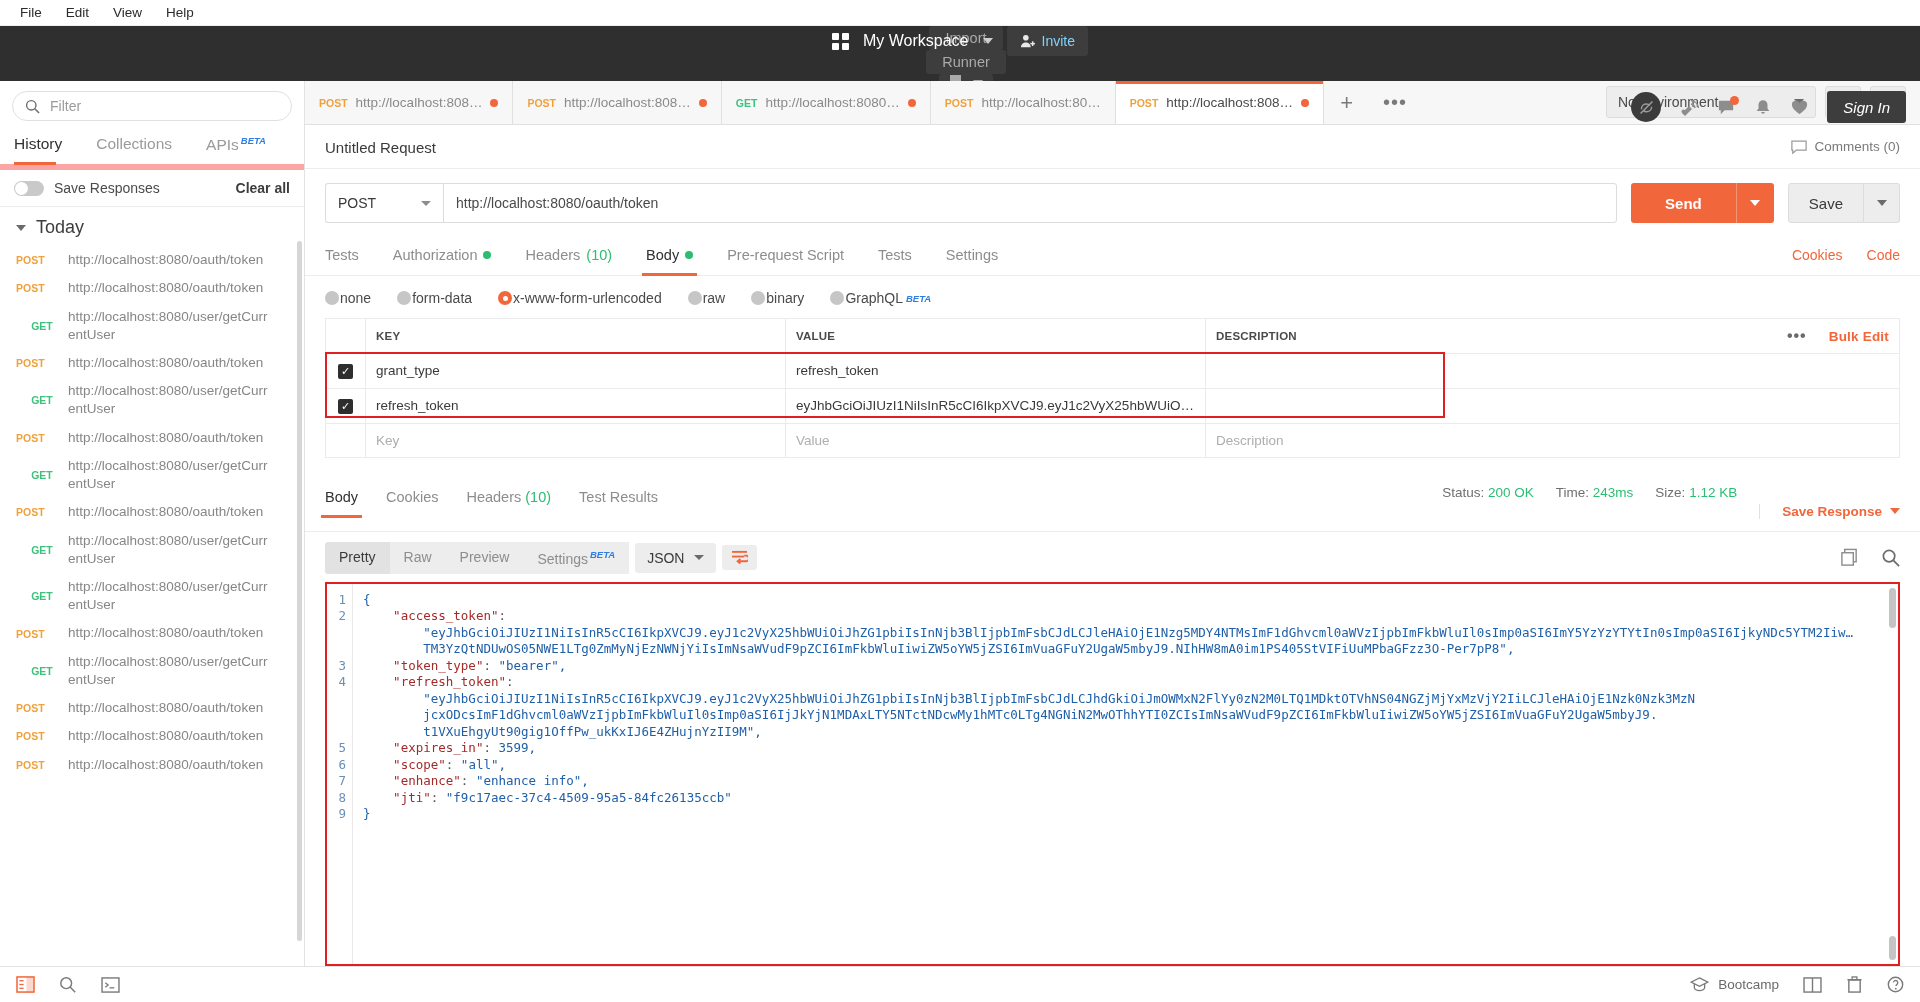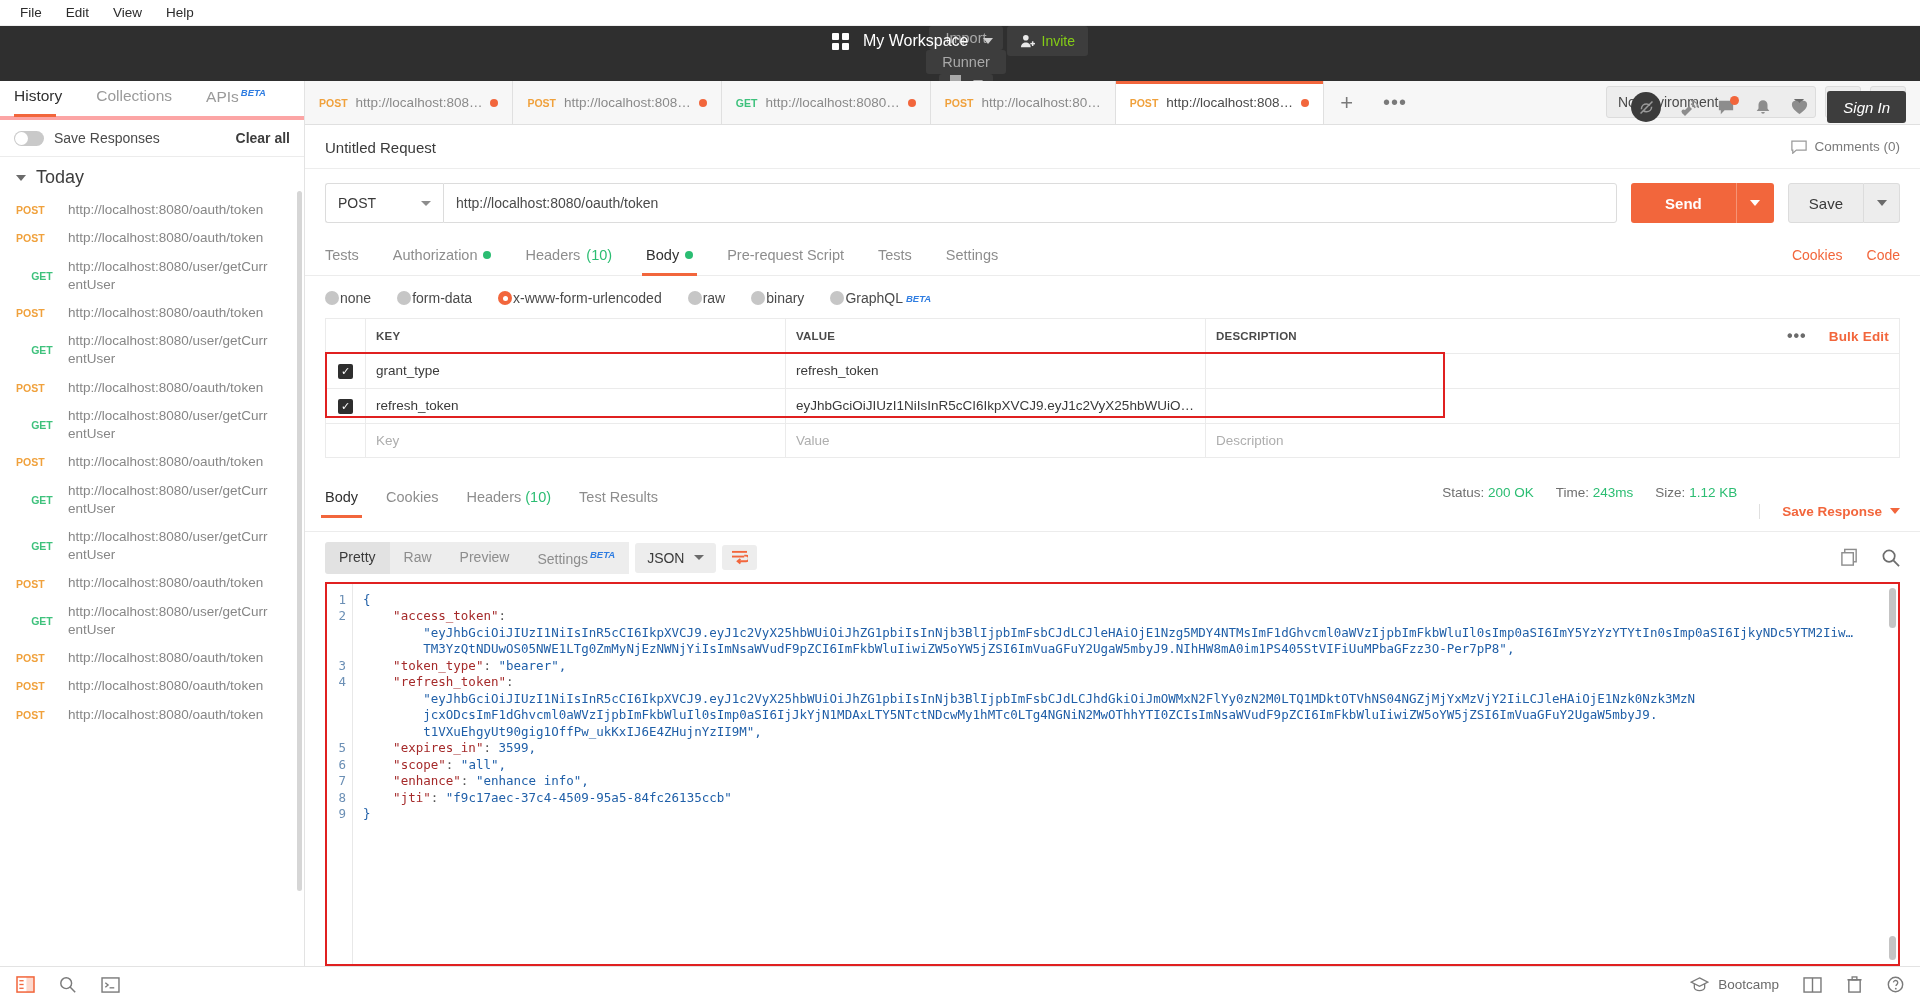--- a/index.html
+++ b/index.html
@@ -46,39 +46,39 @@
   }
   .dark-btn.sq { padding:0 10px; gap:7px; }
   .ws-center {
     position:absolute; left:50%; transform:translateX(-50%);
     display:flex; align-items:center; gap:14px;
   }
   .grid-icon { display:grid; grid-template-columns:7px 7px; grid-template-rows:7px 7px; gap:3px; }
   .grid-icon i { background:#fff; display:block; border-radius:1px; }
   .ws-name { color:#fff; font-size:16px; }
   .invite {
-    background:#3d3d3d; color:#84cc16; border-radius:3px; height:30px;
+    background:#3d3d3d; color:#7dd3fc; border-radius:3px; height:30px;
     display:flex; align-items:center; gap:7px; padding:0 13px; font-size:14px;
   }
   .right-icons { margin-left:auto; display:flex; align-items:center; gap:18px; }
   .ricon { color:#8d8d8d; display:flex; align-items:center; position:relative; }
   .circle-slash { width:30px;height:30px;border-radius:50%;background:#3b3b3b;display:flex;align-items:center;justify-content:center; }
   .dot-badge { position:absolute; top:-2px; right:-3px; width:9px;height:9px;border-radius:50%;background:#f2663c; }
   .signin { background:#3d3d3d; color:#fff; border-radius:3px; height:32px; display:flex; align-items:center; padding:0 16px; font-size:15px;font-style:italic; }
   
   .main { display:flex; height: calc(1002px - 26px - 55px - 36px); }
   
   .sidebar { width:305px; border-right:1px solid #e3e3e3; display:flex; flex-direction:column; background:#fff; }
   .filter-wrap { padding:10px 12px 8px 12px; }
   .filter {
     display:flex; align-items:center; gap:10px; height:30px;
     border:1px solid #e0e0e0; border-radius:16px; padding:0 12px;
   }
   .filter .ph { color:#9b9b9b; font-size:14px; }
-  .side-tabs { display:flex; gap:0; padding: 0 0 0 14px; border-bottom:4px solid #fca5a5; }
+  .side-tabs { display:flex; gap:0; padding: 0 0 0 14px; border-bottom:6px solid #fca5a5; }
   .side-tab { font-size:15.5px; color:#9a9a9a; padding:6px 14px 10px 0px; margin-right:20px; position:relative; }
   .side-tab.active { color:#303030; }
   .side-tab.active:after { content:""; position:absolute; left:0; right:20px; bottom:-1px; height:3px; background:#f2663c; }
   .beta-sup { color:#2f7de1; font-size:9.5px; vertical-align:super; font-weight:bold; margin-left:2px;font-style:italic; }
   .save-row { display:flex; align-items:center; padding:10px 14px; border-bottom:1px solid #ececec; }
   .toggle { width:30px;height:15px;border-radius:8px;background:#c9c9c9;position:relative;margin-right:10px; }
   .toggle i { position:absolute;left:1px;top:1px;width:13px;height:13px;border-radius:50%;background:#fff; }
   .save-lbl { font-size:14px; color:#4a4a4a; }
   .clear-all { margin-left:auto; font-size:14px; color:#3d3d3d; font-weight:bold; }
   .hist-scroll { flex:1; overflow:hidden; position:relative; }
@@ -276,20 +276,29 @@
         <path d="M10 17S2 12 2 7.2A4.2 4.2 0 0110 5.3 4.2 4.2 0 0118 7.2C18 12 10 17 10 17z" fill="#8d8d8d"></path>
       </svg>
     </span>
     <span class="signin">Sign In</span>
   </div>
 </div>
 
 <div class="main">
 
   <div class="sidebar">
+    <div class="filter-wrap">
+      <div class="filter">
+        <svg width="15" height="15" viewBox="0 0 16 16">
+          <circle cx="6.7" cy="6.7" r="5" stroke="#6d6d6d" stroke-width="1.5" fill="none"></circle>
+          <line x1="10.4" y1="10.4" x2="15" y2="15" stroke="#6d6d6d" stroke-width="1.6"></line>
+        </svg>
+        <span class="ph">Filter</span>
+      </div>
+    </div>
     <div class="side-tabs">
       <div class="side-tab active">
         <span>History</span>
       </div>
       <div class="side-tab">
         <span>Collections</span>
       </div>
       <div class="side-tab">
         <span>APIs</span><span class="beta-sup">BETA</span>
       </div>

